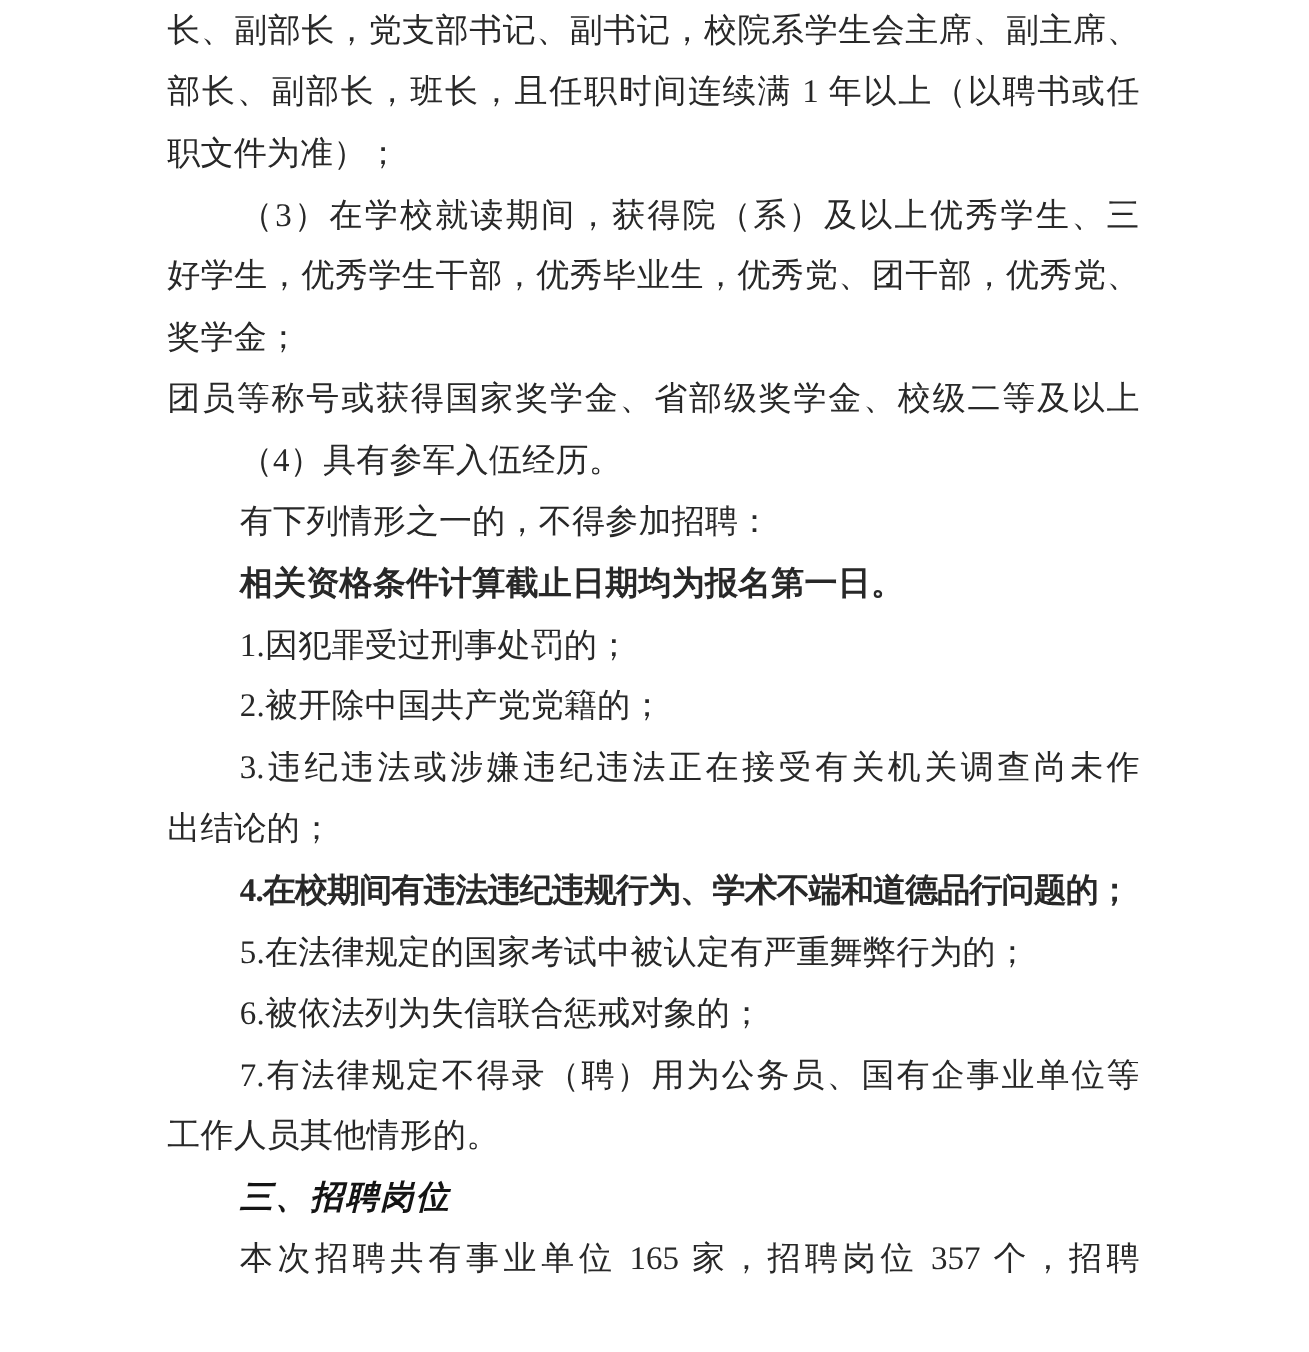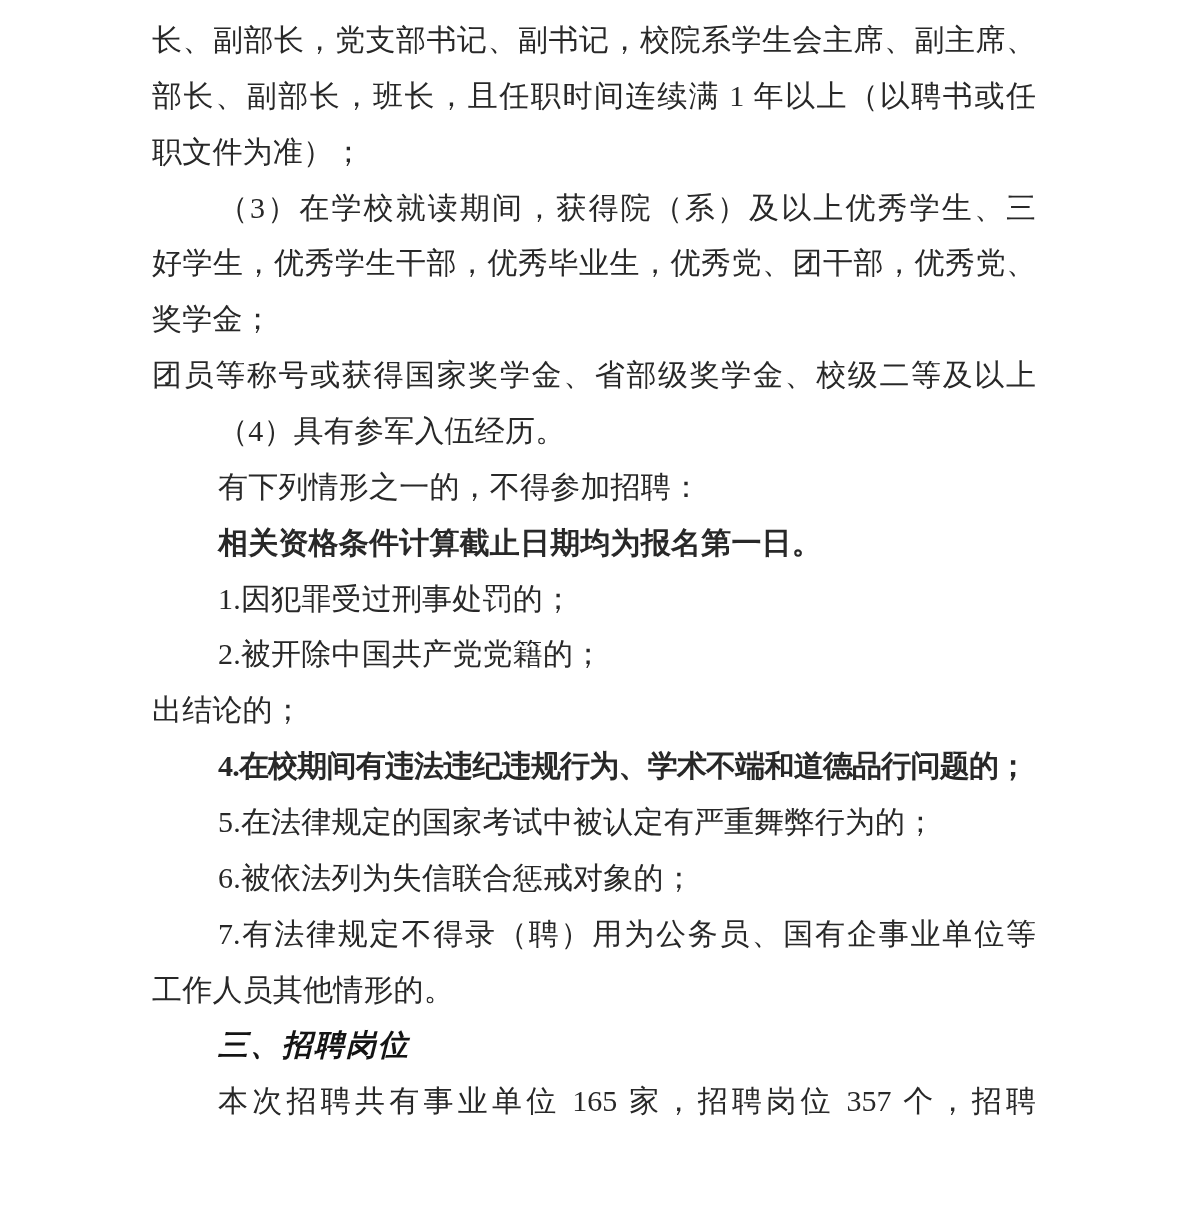--- a/index.html
+++ b/index.html
@@ -11,21 +11,21 @@
   body{
     width:1190px;height:1229px;
     background:var(--bg);
     overflow:hidden;
     font-family:"Liberation Serif","DejaVu Serif",serif;
   }
   .page{
     position:relative;
     width:884px;
     margin-left:152px;
-    padding-top:12px;
+    padding-top:0;
     color:var(--ink);
     font-size:30px;
   }
   .line{
     height:55.86px;
     line-height:55.86px;
     white-space:nowrap;
     letter-spacing:0.2px;
   }
   
@@ -56,20 +56,21 @@
   <div class="line">职文件为准）；</div>
   <div class="line in fill">（3）在学校就读期间，获得院（系）及以上优秀学生、三</div>
   <div class="line fill">好学生，优秀学生干部，优秀毕业生，优秀党、团干部，优秀党、</div>
   <div class="line">奖学金；</div>
   <div class="line fill">团员等称号或获得国家奖学金、省部级奖学金、校级二等及以上</div>
   <div class="line in">（4）具有参军入伍经历。</div>
   <div class="line in">有下列情形之一的，不得参加招聘：</div>
   <div class="line in bold">相关资格条件计算截止日期均为报名第一日。</div>
   <div class="line in">1.因犯罪受过刑事处罚的；</div>
   <div class="line in">2.被开除中国共产党党籍的；</div>
+  <div class="line in fill">3.违纪违法或涉嫌违纪违法正在接受有关机关调查尚未作</div>
   <div class="line">出结论的；</div>
   <div class="line in tight">4.在校期间有违法违纪违规行为、学术不端和道德品行问题的；</div>
   <div class="line in">5.在法律规定的国家考试中被认定有严重舞弊行为的；</div>
   <div class="line in">6.被依法列为失信联合惩戒对象的；</div>
   <div class="line in fill">7.有法律规定不得录（聘）用为公务员、国有企事业单位等</div>
   <div class="line">工作人员其他情形的。</div>
   <div class="line in heading">三、招聘岗位</div>
   <div class="line in fill">本次招聘共有事业单位 165 家，招聘岗位 357 个，招聘</div>
 </div>
 

